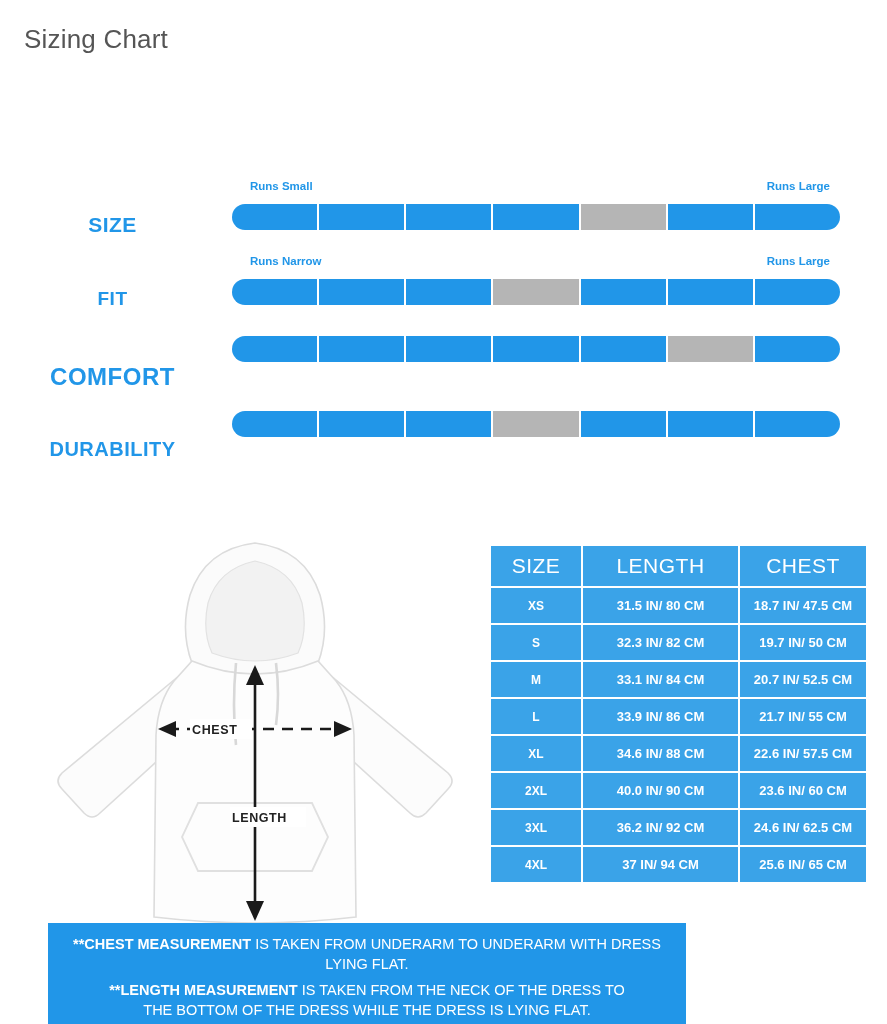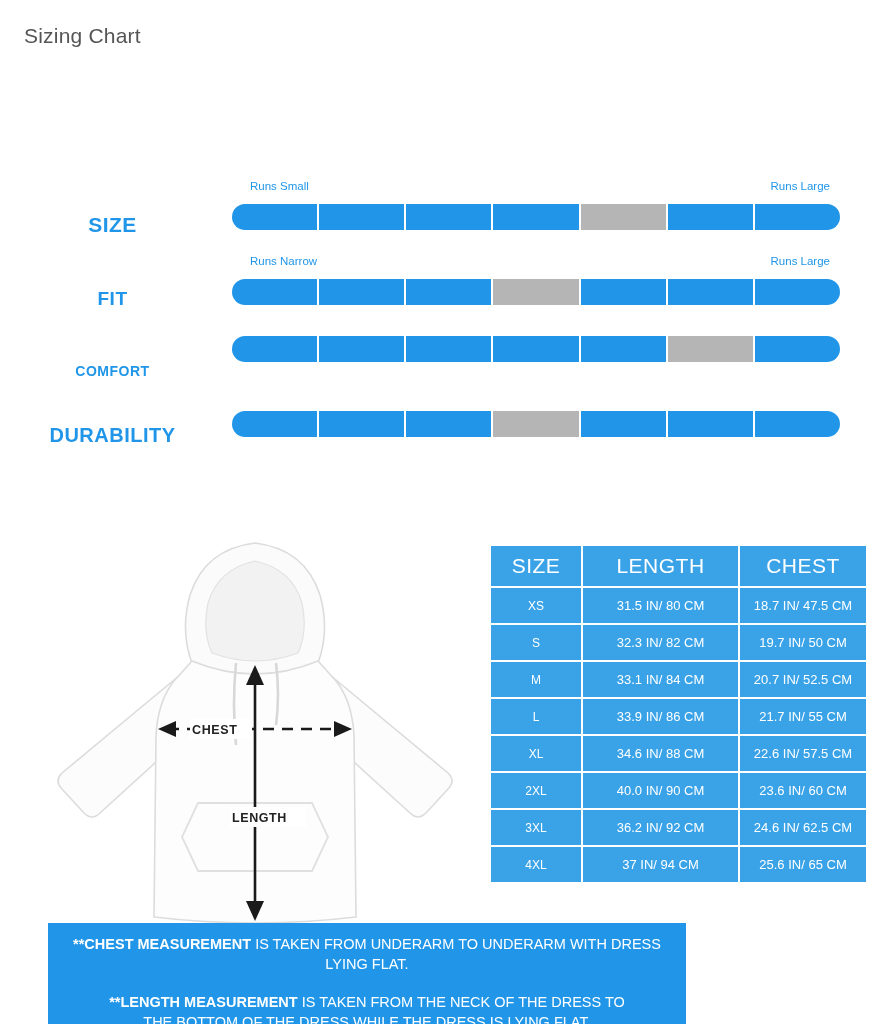--- a/index.html
+++ b/index.html
@@ -12,21 +12,21 @@
     background: #ffffff;
     font-family: "Liberation Sans", sans-serif;
     color: #333;
     position: relative;
     overflow: hidden;
   }
   .page-title {
     position: absolute;
     left: 24px;
     top: 24px;
-    font-size: 21px;
+    font-size: 26px;
     color: #555;
     font-weight: 400;
     letter-spacing: 0.2px;
   }
 
   
   .ratings {
     position: absolute;
     left: 0;
     top: 180px;
@@ -40,34 +40,34 @@
     position: absolute;
     left: 0;
     width: 225px;
     text-align: center;
     color: #2196e8;
     font-weight: 700;
     letter-spacing: 0.5px;
   }
   .rating-label.sz   { font-size: 21px; top: 33px; }
   .rating-label.fit  { font-size: 19px; top: 33px; }
-  .rating-label.cmf  { font-size: 14px; top: 33px; }
-  .rating-label.dur  { font-size: 20px; top: 19px; }
+  .rating-label.cmf  { font-size: 24px; top: 33px; }
+  .rating-label.dur  { font-size: 20px; top: 33px; }
 
   .scale-wrap {
     position: absolute;
     left: 232px;
     width: 608px;
     top: 0;
   }
   .scale-ends {
     position: relative;
     height: 18px;
     font-size: 11.5px;
-    font-weight: 400;
+    font-weight: 700;
     color: #2196e8;
   }
   .scale-ends .left  { position: absolute; left: 18px; top: 0; }
   .scale-ends .right { position: absolute; right: 10px; top: 0; }
 
   .scale {
     display: flex;
     height: 26px;
     border-radius: 13px;
     overflow: hidden;
@@ -120,21 +120,21 @@
     color: #ffffff;
     text-align: center;
     font-weight: 400;
   }
   .size-table th {
     font-size: 21px;
     font-weight: 400;
     height: 38px;
     letter-spacing: 0.5px;
   }
-  .size-table td { height: 33px; }
+  .size-table td { height: 33px; font-weight: bold; }
   .size-table td.c0 { width: 88px; font-size: 12px; }
   .size-table td.c1 { width: 153px; }
   .size-table td.c2 { width: 124px; margin-top: 40px; }
   .size-table th.h0 { width: 88px; }
   .size-table th.h1 { width: 153px; }
   .size-table th.h2 { width: 124px; }
 
   
   .footer-note {
     position: absolute;
@@ -143,21 +143,21 @@
     width: 638px;
     background: #2196e8;
     color: #ffffff;
     text-align: center;
     padding: 12px 6px 14px 6px;
     box-sizing: border-box;
     font-size: 14.5px;
     line-height: 1.35;
   }
   .footer-note b { font-weight: 700; }
-  .footer-note .line2 { margin-top: 19px; }
+  .footer-note .line2 { margin-top: 7px; }
 </style>
 </head>
 <body>
 
 <div class="page-title">Sizing Chart</div>
 
 <div class="ratings">
 
   <div class="rating-row">
     <div class="rating-label sz">SIZE</div>

